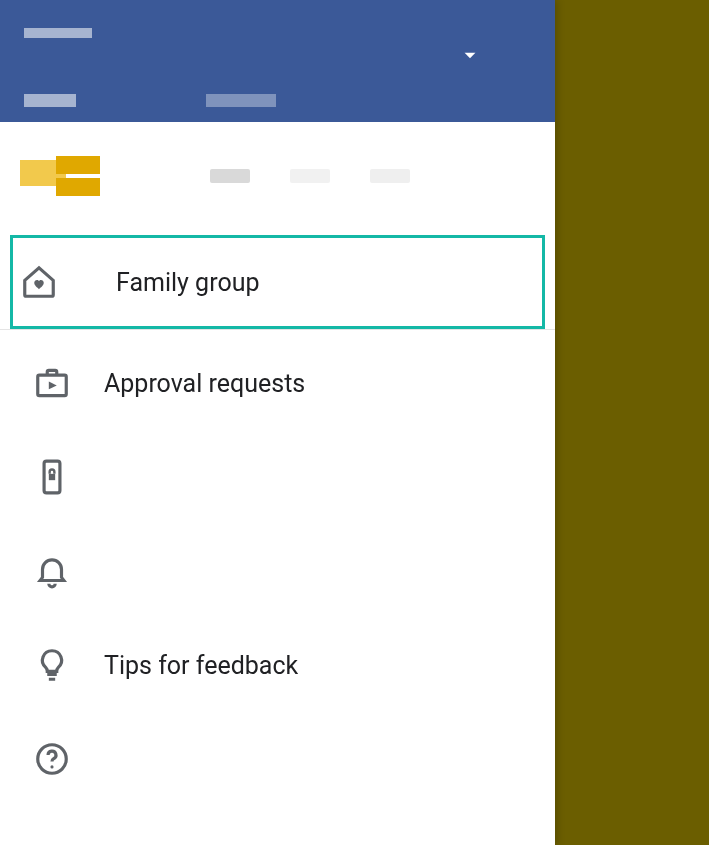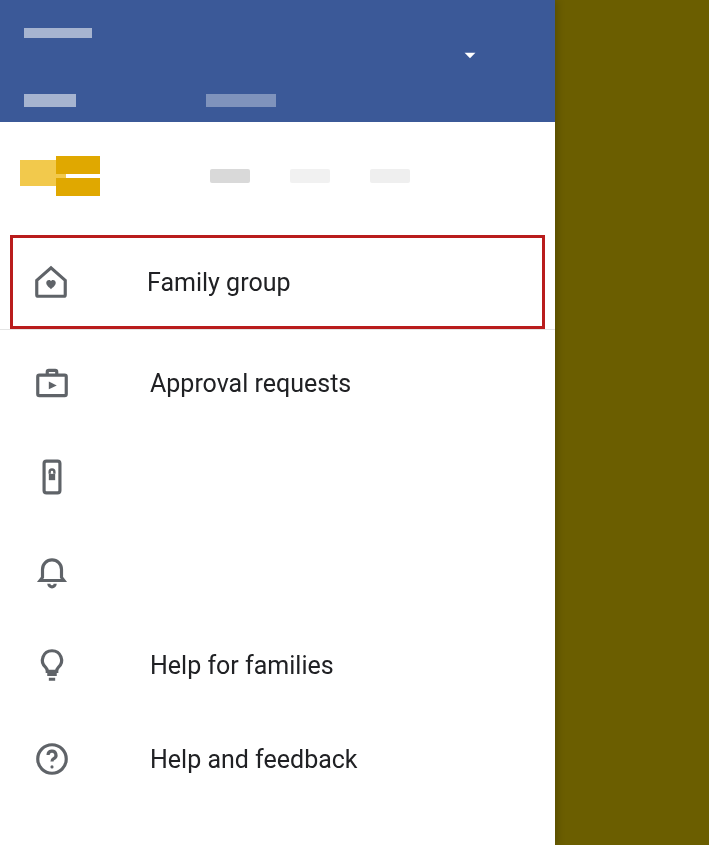--- a/index.html
+++ b/index.html
@@ -79,28 +79,28 @@
       height:1px; background:#e4e4e4;
     }
     .menu {
       padding-top: 8px;
     }
     .menu-item {
       display:flex;
       align-items:center;
       height: 94px;
       padding: 0 30px;
-      gap: 76px;
+      gap: 30px;
       cursor: pointer;
     }
     .menu-item.highlight {
-      border: 3px solid #b91c1c;
+      border: 3px solid #14b8a6;
       margin: -3px 10px 0 10px;
-      padding: 0 16px;
-      gap: 74px;
+      padding: 0 4px;
+      gap: 55px;
     }
     .menu-item.first-after { margin-top: 6px; }
     .icon-slot {
       width: 44px;
       display:flex;
       justify-content:center;
       align-items:center;
       color:#5f6368;
     }
     .icon-slot svg { width: 38px; height: 38px; display:block; }
@@ -190,29 +190,28 @@
       </div>
     </div>
 
     <div class="menu-item">
       <div class="icon-slot">
         <svg viewBox="0 0 24 24" fill="none" stroke="#5f6368" stroke-width="2">
           <path d="M9 18h6M10 21h4"></path>
           <path d="M12 3a6 6 0 0 0-4 10.5c.8.8 1 1.5 1 2.5h6c0-1 .2-1.7 1-2.5A6 6 0 0 0 12 3z"></path>
         </svg>
       </div>
-      <span class="menu-label">Help for families</span>
+      <span class="menu-label">Tips for feedback</span>
     </div>
 
     <div class="menu-item">
       <div class="icon-slot">
         <svg viewBox="0 0 24 24" fill="none" stroke="#5f6368" stroke-width="2">
           <circle cx="12" cy="12" r="9"></circle>
           <path d="M9.5 9.5a2.5 2.5 0 1 1 3.5 2.3c-.8.4-1 .9-1 1.7"></path>
           <circle cx="12" cy="17" r="1" fill="#5f6368" stroke="none"></circle>
         </svg>
       </div>
-      <span class="menu-label">Help and feedback</span>
     </div>
 
   </div>
 
 </div>
 
 </body></html>

